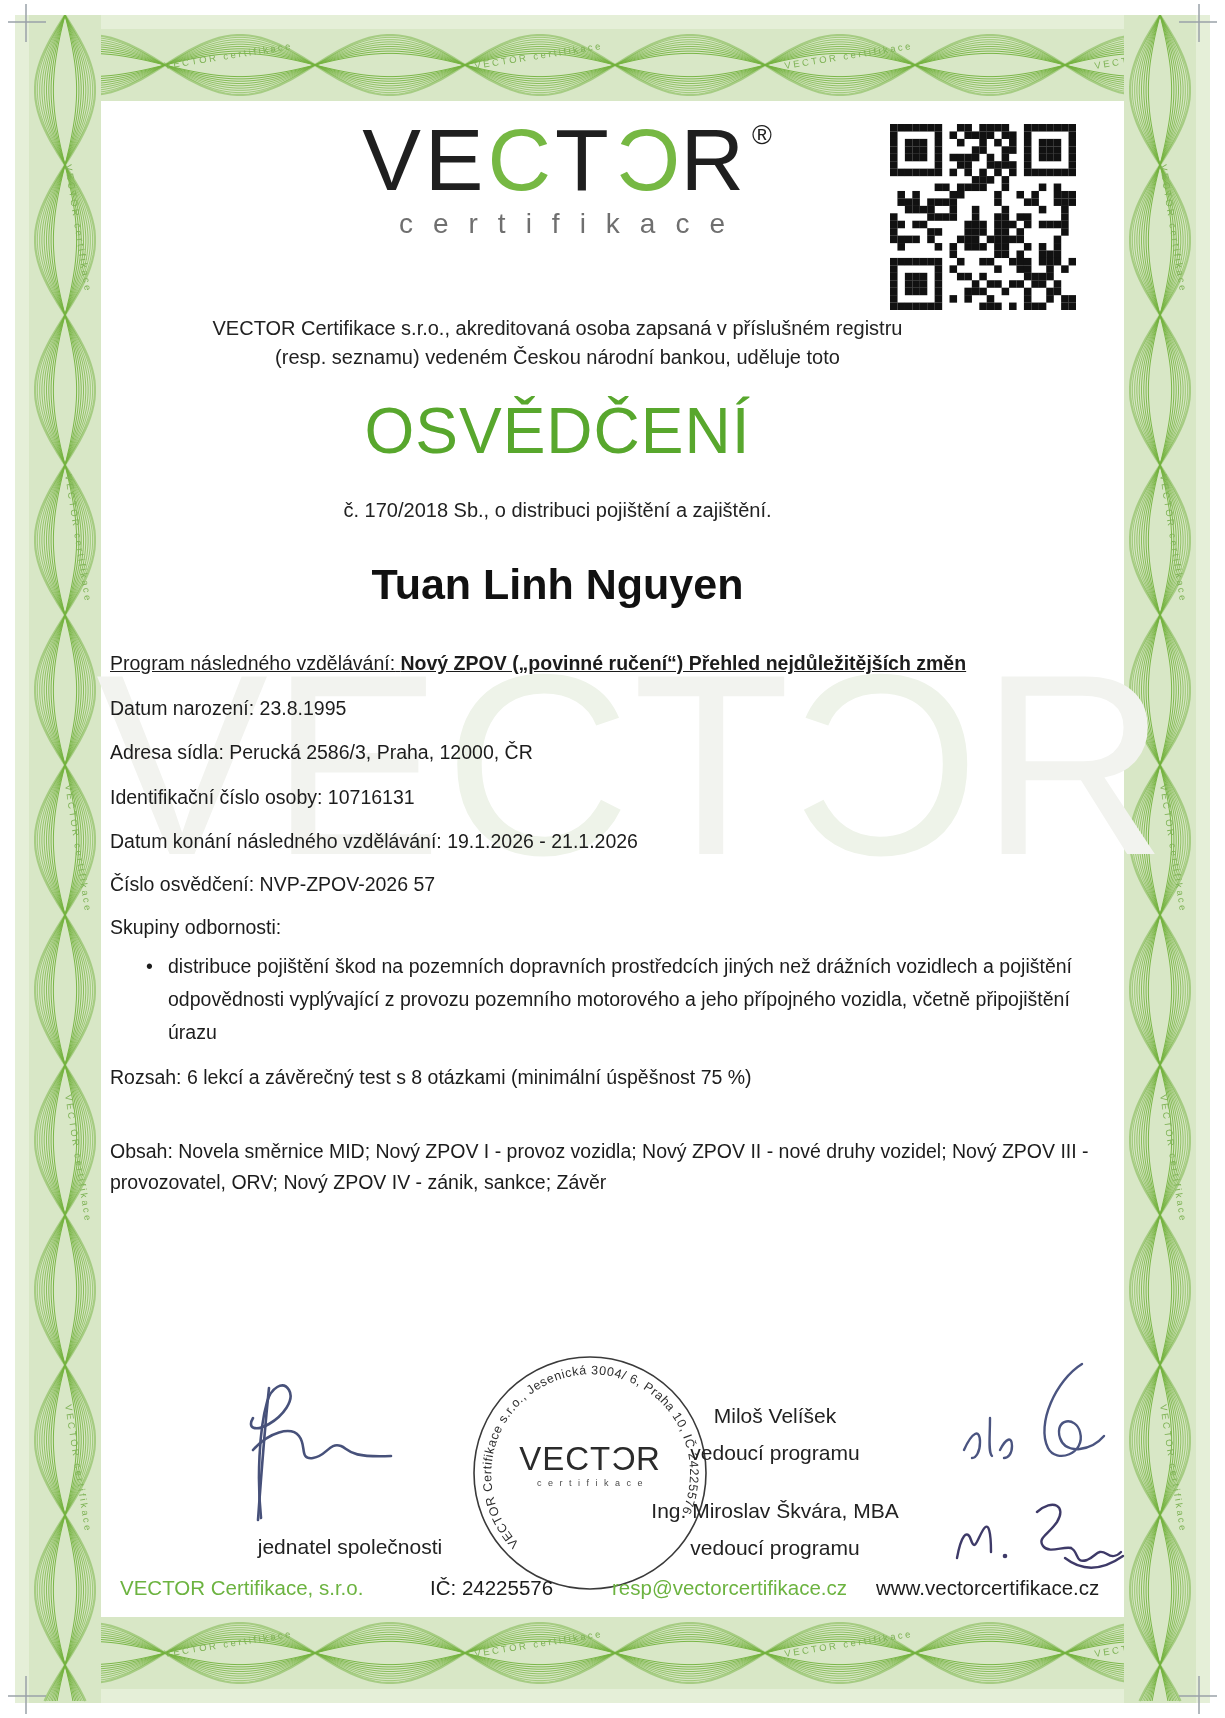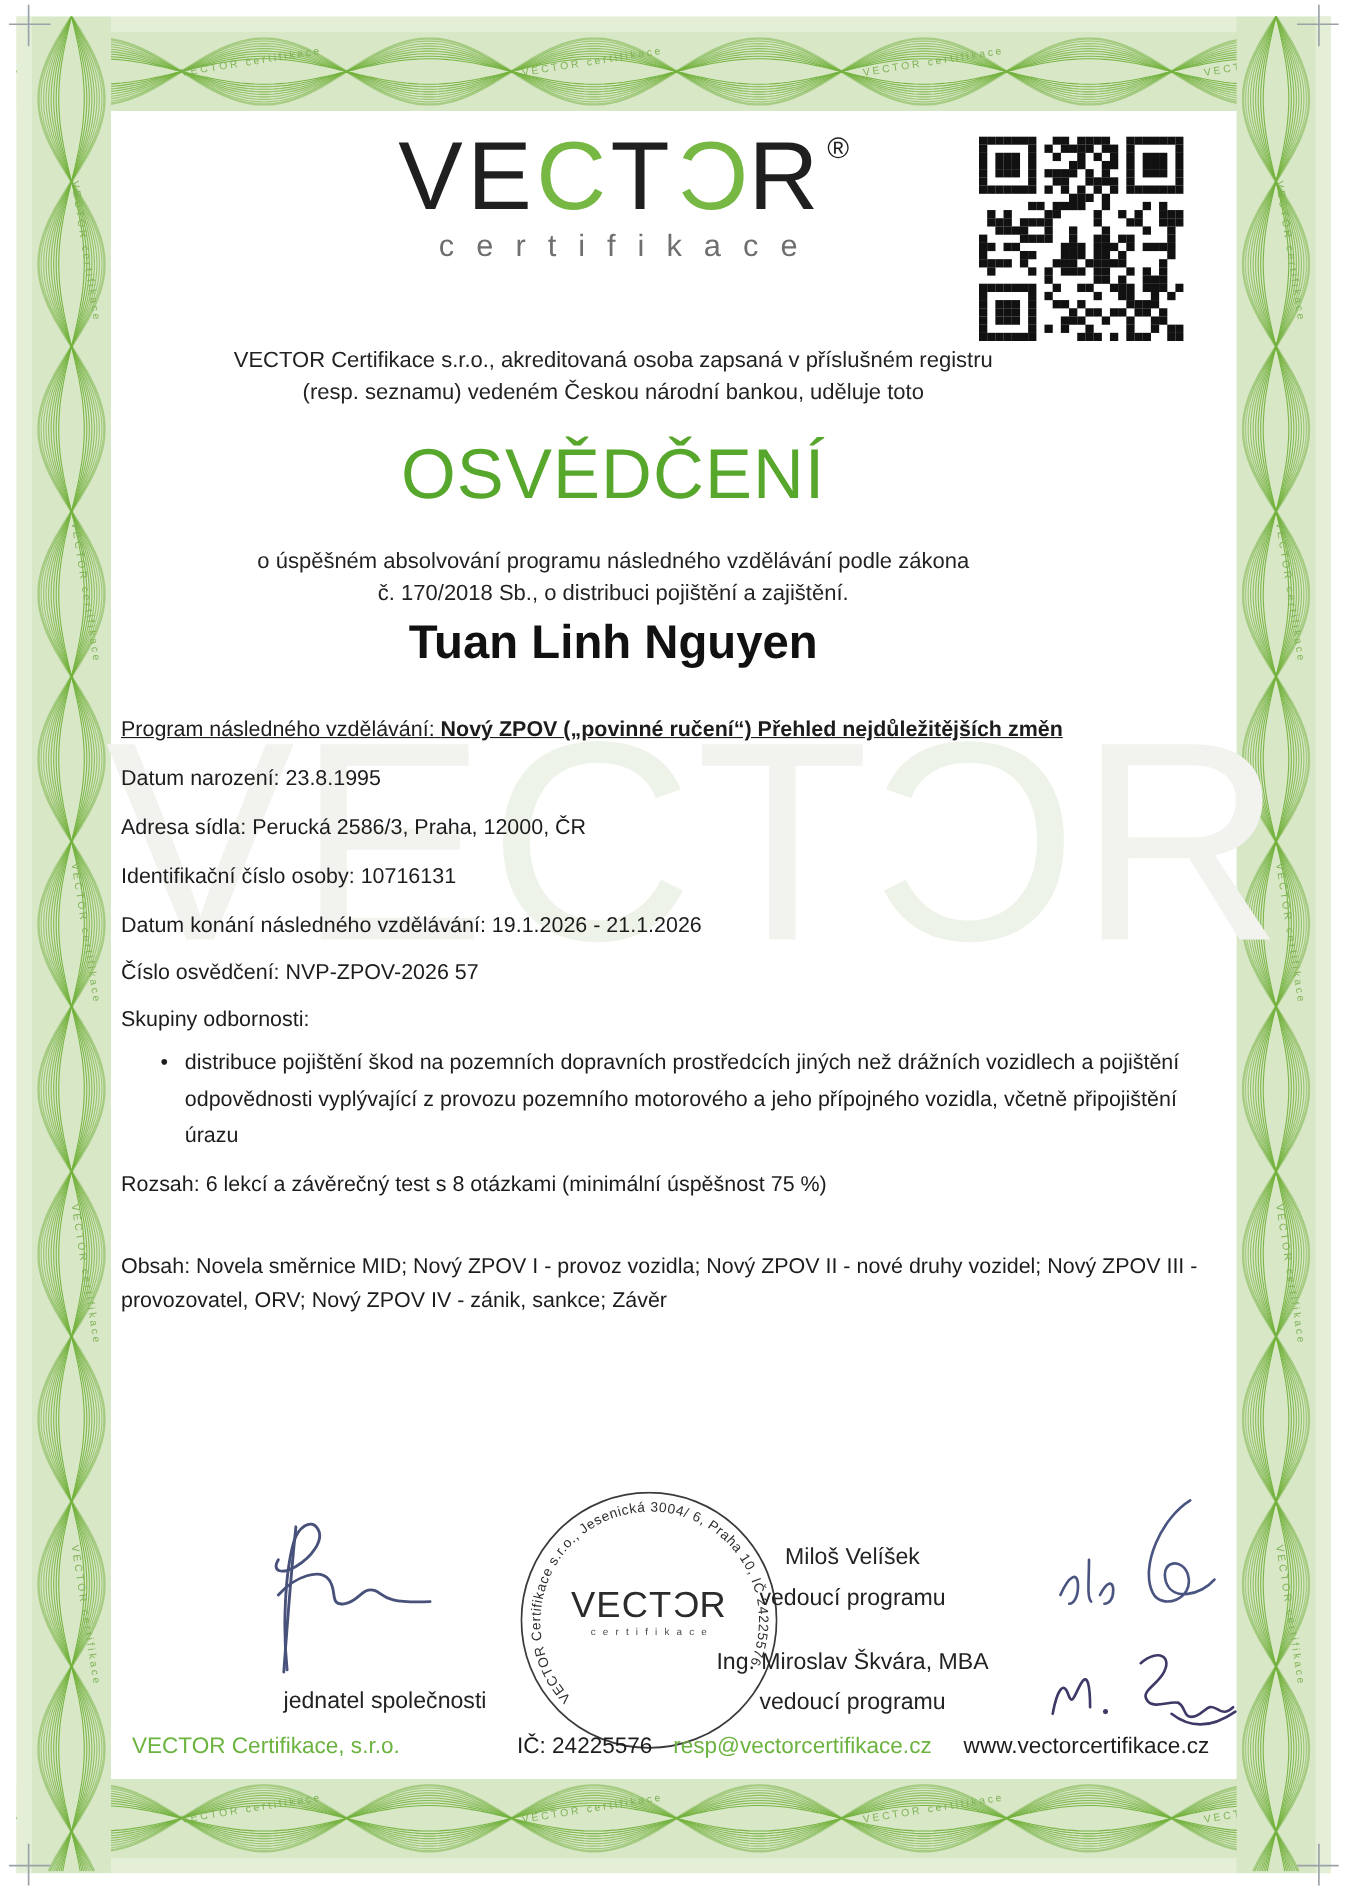--- a/index.html
+++ b/index.html
@@ -490,21 +490,20 @@
       </svg>
 
     <div class="centerblock intro">
       <div>VECTOR Certifikace s.r.o., akreditovaná osoba zapsaná v příslušném registru</div>
       <div>(resp. seznamu) vedeném Českou národní bankou, uděluje toto</div>
     </div>
 
     <div class="centerblock cert-title">OSVĚDČENÍ</div>
 
     <div class="centerblock subtitle">
-      <div>o úspěšném absolvování programu následného vzdělávání podle zákona</div>
       <div>č. 170/2018 Sb., o distribuci pojištění a zajištění.</div>
     </div>
 
     <div class="centerblock recipient">Tuan Linh Nguyen</div>
 
     <div class="dline" style="top:552px;text-decoration:underline;"><span>Program následného vzdělávání:</span> <b>Nový ZPOV („povinné ručení“) Přehled nejdůležitějších změn</b></div>
     <div class="dline" style="top:597px;">Datum narození: 23.8.1995</div>
     <div class="dline" style="top:641px;">Adresa sídla: Perucká 2586/3, Praha, 12000, ČR</div>
     <div class="dline" style="top:686px;">Identifikační číslo osoby: 10716131</div>
     <div class="dline" style="top:730px;">Datum konání následného vzdělávání: 19.1.2026 - 21.1.2026</div>
@@ -556,18 +555,18 @@
       <g fill="none" stroke="#3e3a68" stroke-width="2.4" stroke-linecap="round">
         <path d="M12 66 C16 44 22 36 26 48 C30 60 32 48 38 38 C44 28 46 42 46 60"></path>
         <path d="M92 20 C108 6 122 14 112 30 C104 42 92 46 98 54 C104 62 118 54 126 56"></path>
         <path d="M126 56 C134 60 130 72 142 68 C152 64 152 56 162 62 C168 66 172 64 176 60"></path>
         <path d="M120 66 C138 80 158 78 178 64"></path>
       </g>
       <circle cx="60" cy="64" r="2.3" fill="#3e3a68"></circle>
     </svg>
 
     <div class="footer-item green-link" style="left:20px;">VECTOR Certifikace, s.r.o.</div>
-    <div class="footer-item" style="left:330px;margin-left:40px;">IČ: 24225576</div>
+    <div class="footer-item" style="left:330px;">IČ: 24225576</div>
     <a class="footer-item green-link" href="#" style="left:512px;">resp@vectorcertifikace.cz</a>
     <a class="footer-item" href="#" style="left:776px;color:#1d1d1d;text-decoration:none;">www.vectorcertifikace.cz</a>
 
   </div>
 </div>
 
 </body></html>

